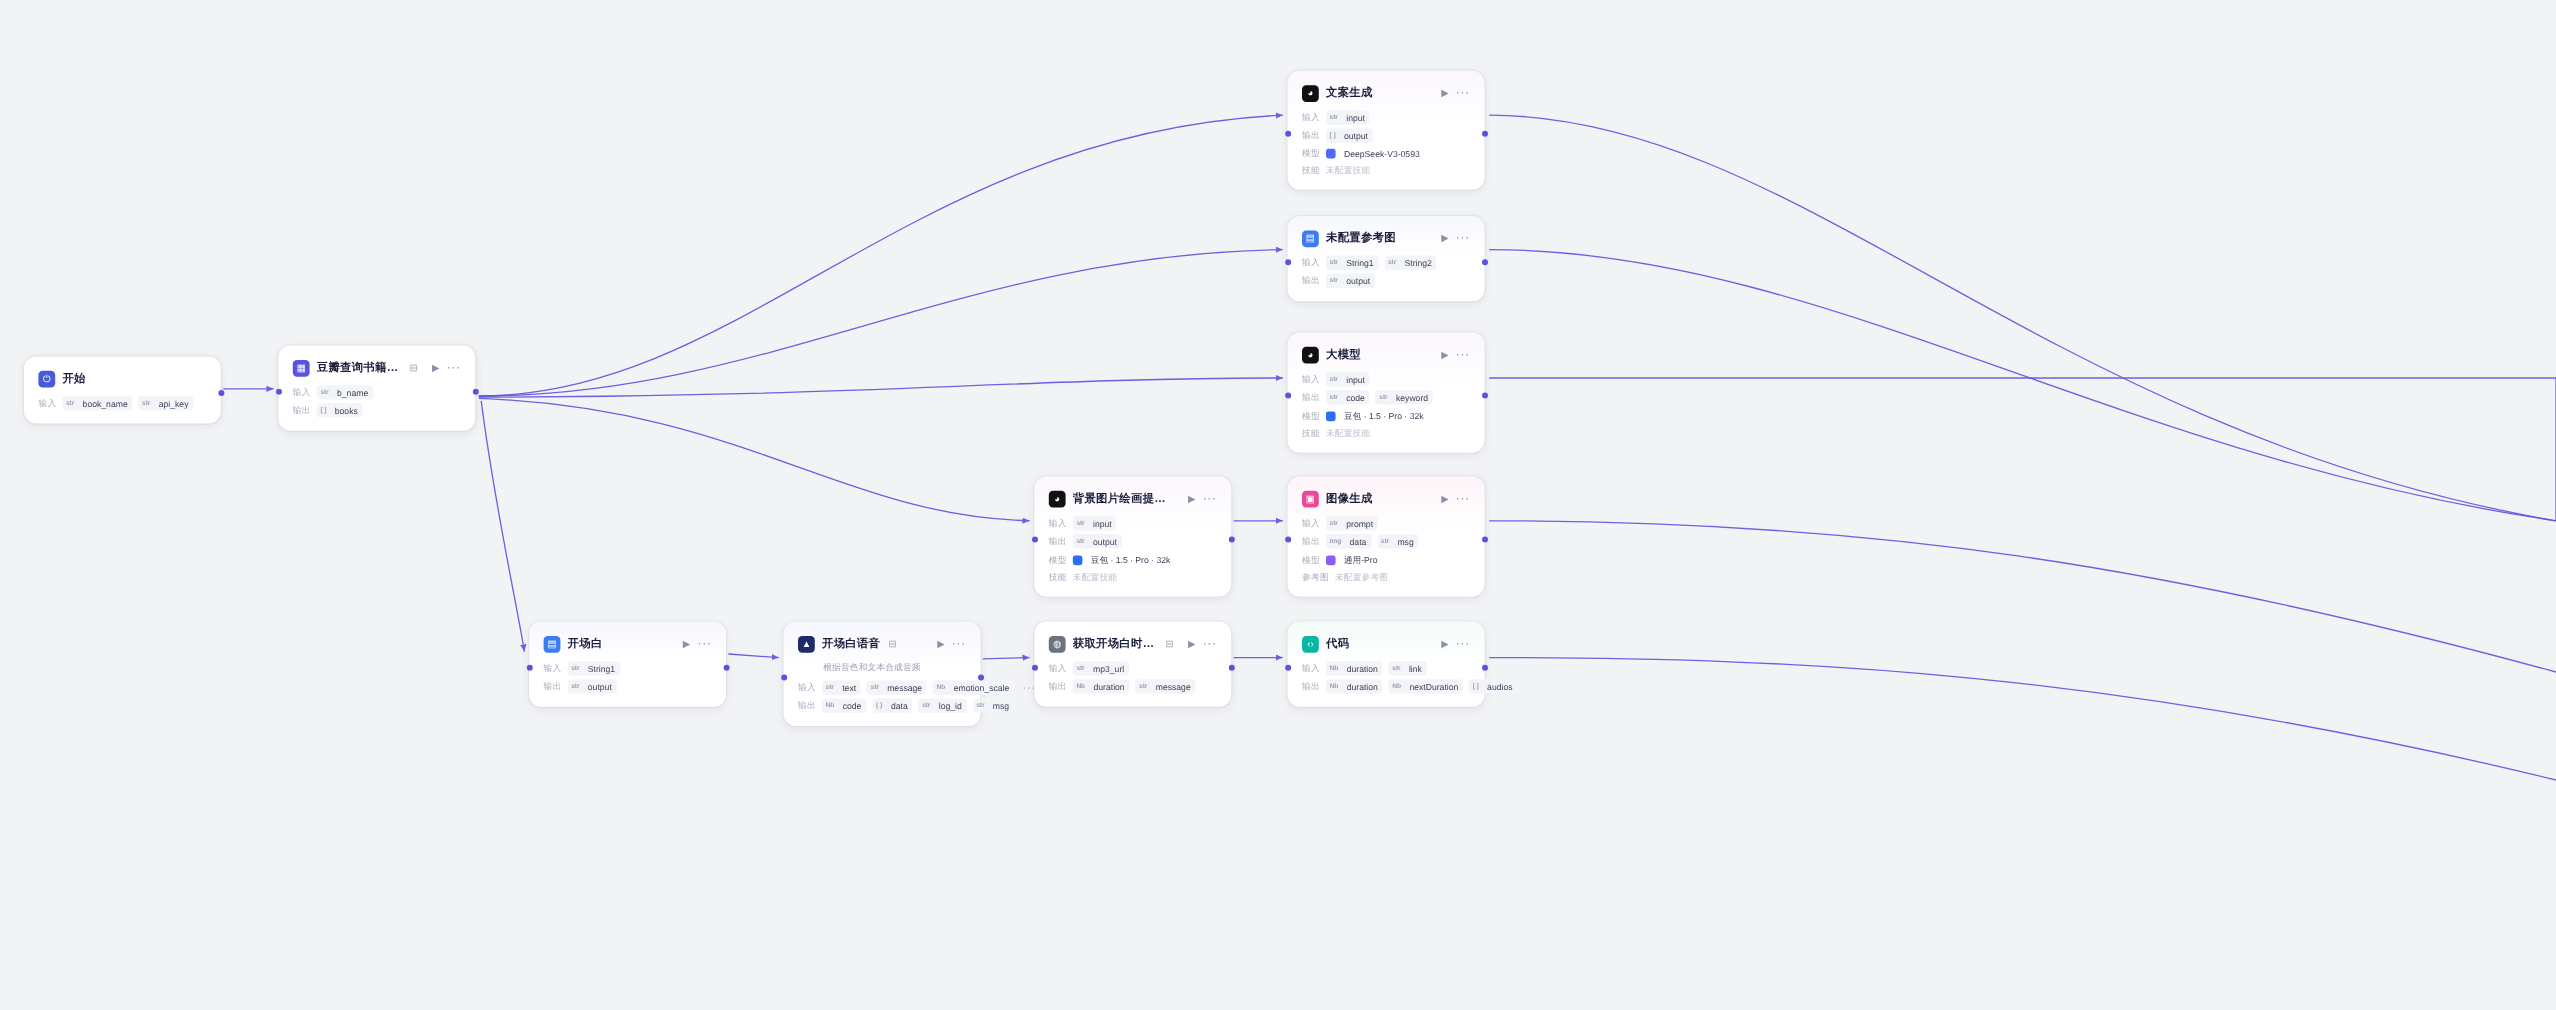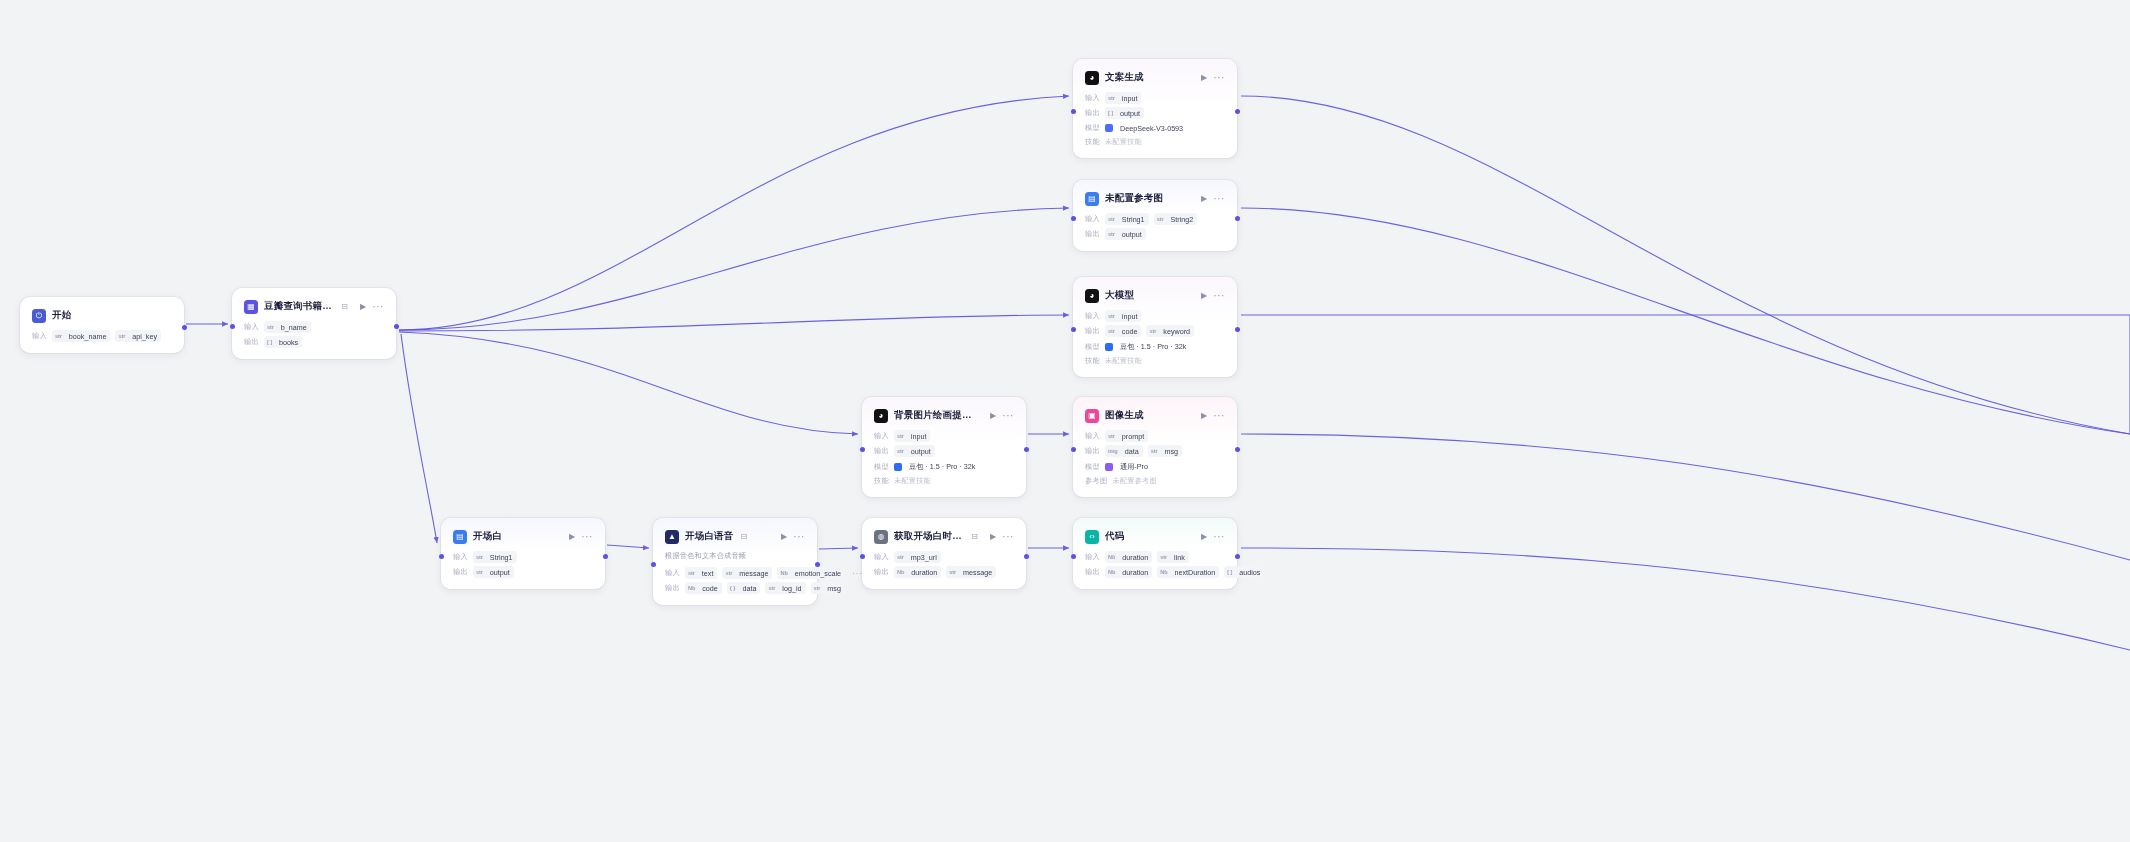--- a/index.html
+++ b/index.html
@@ -47,20 +47,21 @@
     white-space:nowrap;overflow:hidden;text-overflow:ellipsis;max-width:125px;
   }
   .nbadge{font-size:8px;color:#9aa0b4;margin-left:1px;}
   .nspacer{flex:1 1 auto;}
   .nrun{color:#8b90a6;font-size:8px;line-height:1;}
   .nmore{color:#8b90a6;font-size:10px;line-height:1;letter-spacing:.6px;}
 
   .ndesc{
     font-size:7.2px;color:#9aa0b4;margin-top:6px;letter-spacing:.2px;
     white-space:nowrap;
+    margin-left:21px;
   }
 
   .nrows{margin-top:6px;display:flex;flex-direction:column;gap:3px;}
   .nrow{display:flex;align-items:center;gap:5px;min-height:10px;}
   .nlabel{font-size:7.2px;color:#a7acbd;flex:0 0 auto;letter-spacing:.3px;}
   .chip{
     display:inline-flex;align-items:center;gap:7px;
     background:#f3f4f8;border-radius:3px;padding:1.5px 4px 1.5px 3px;
     font-size:7.2px;color:#3a3f55;white-space:nowrap;
   }

